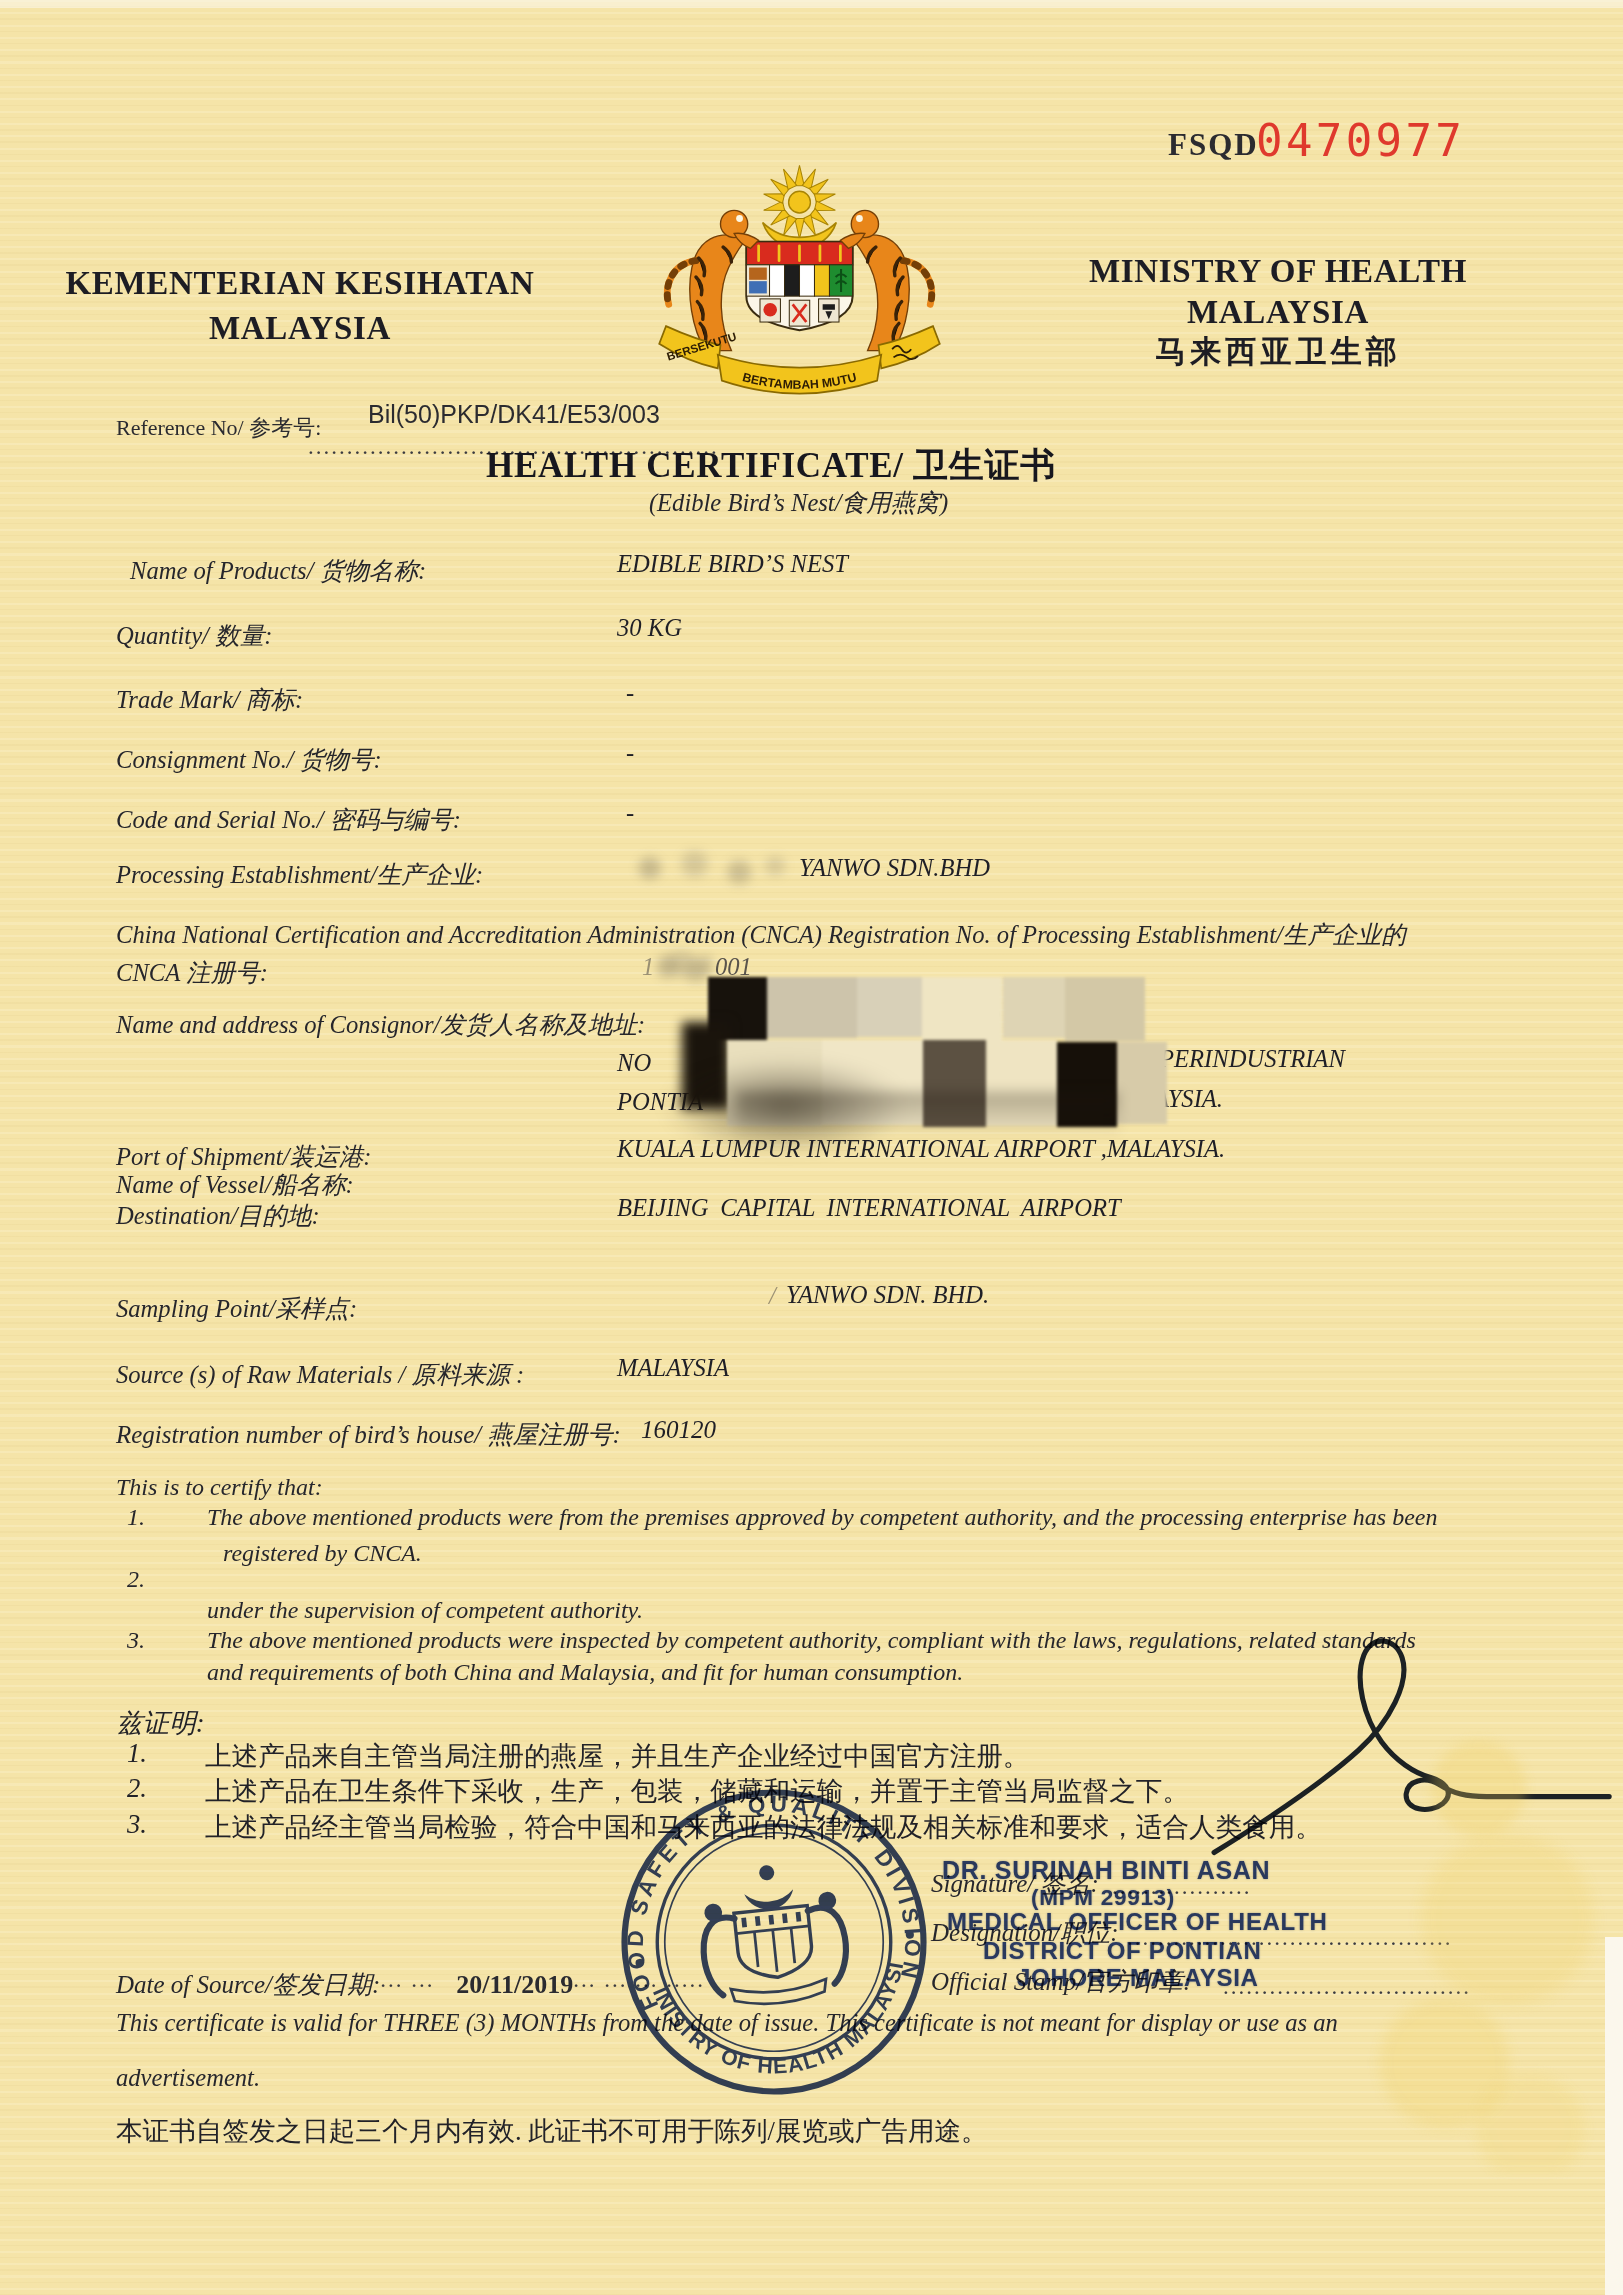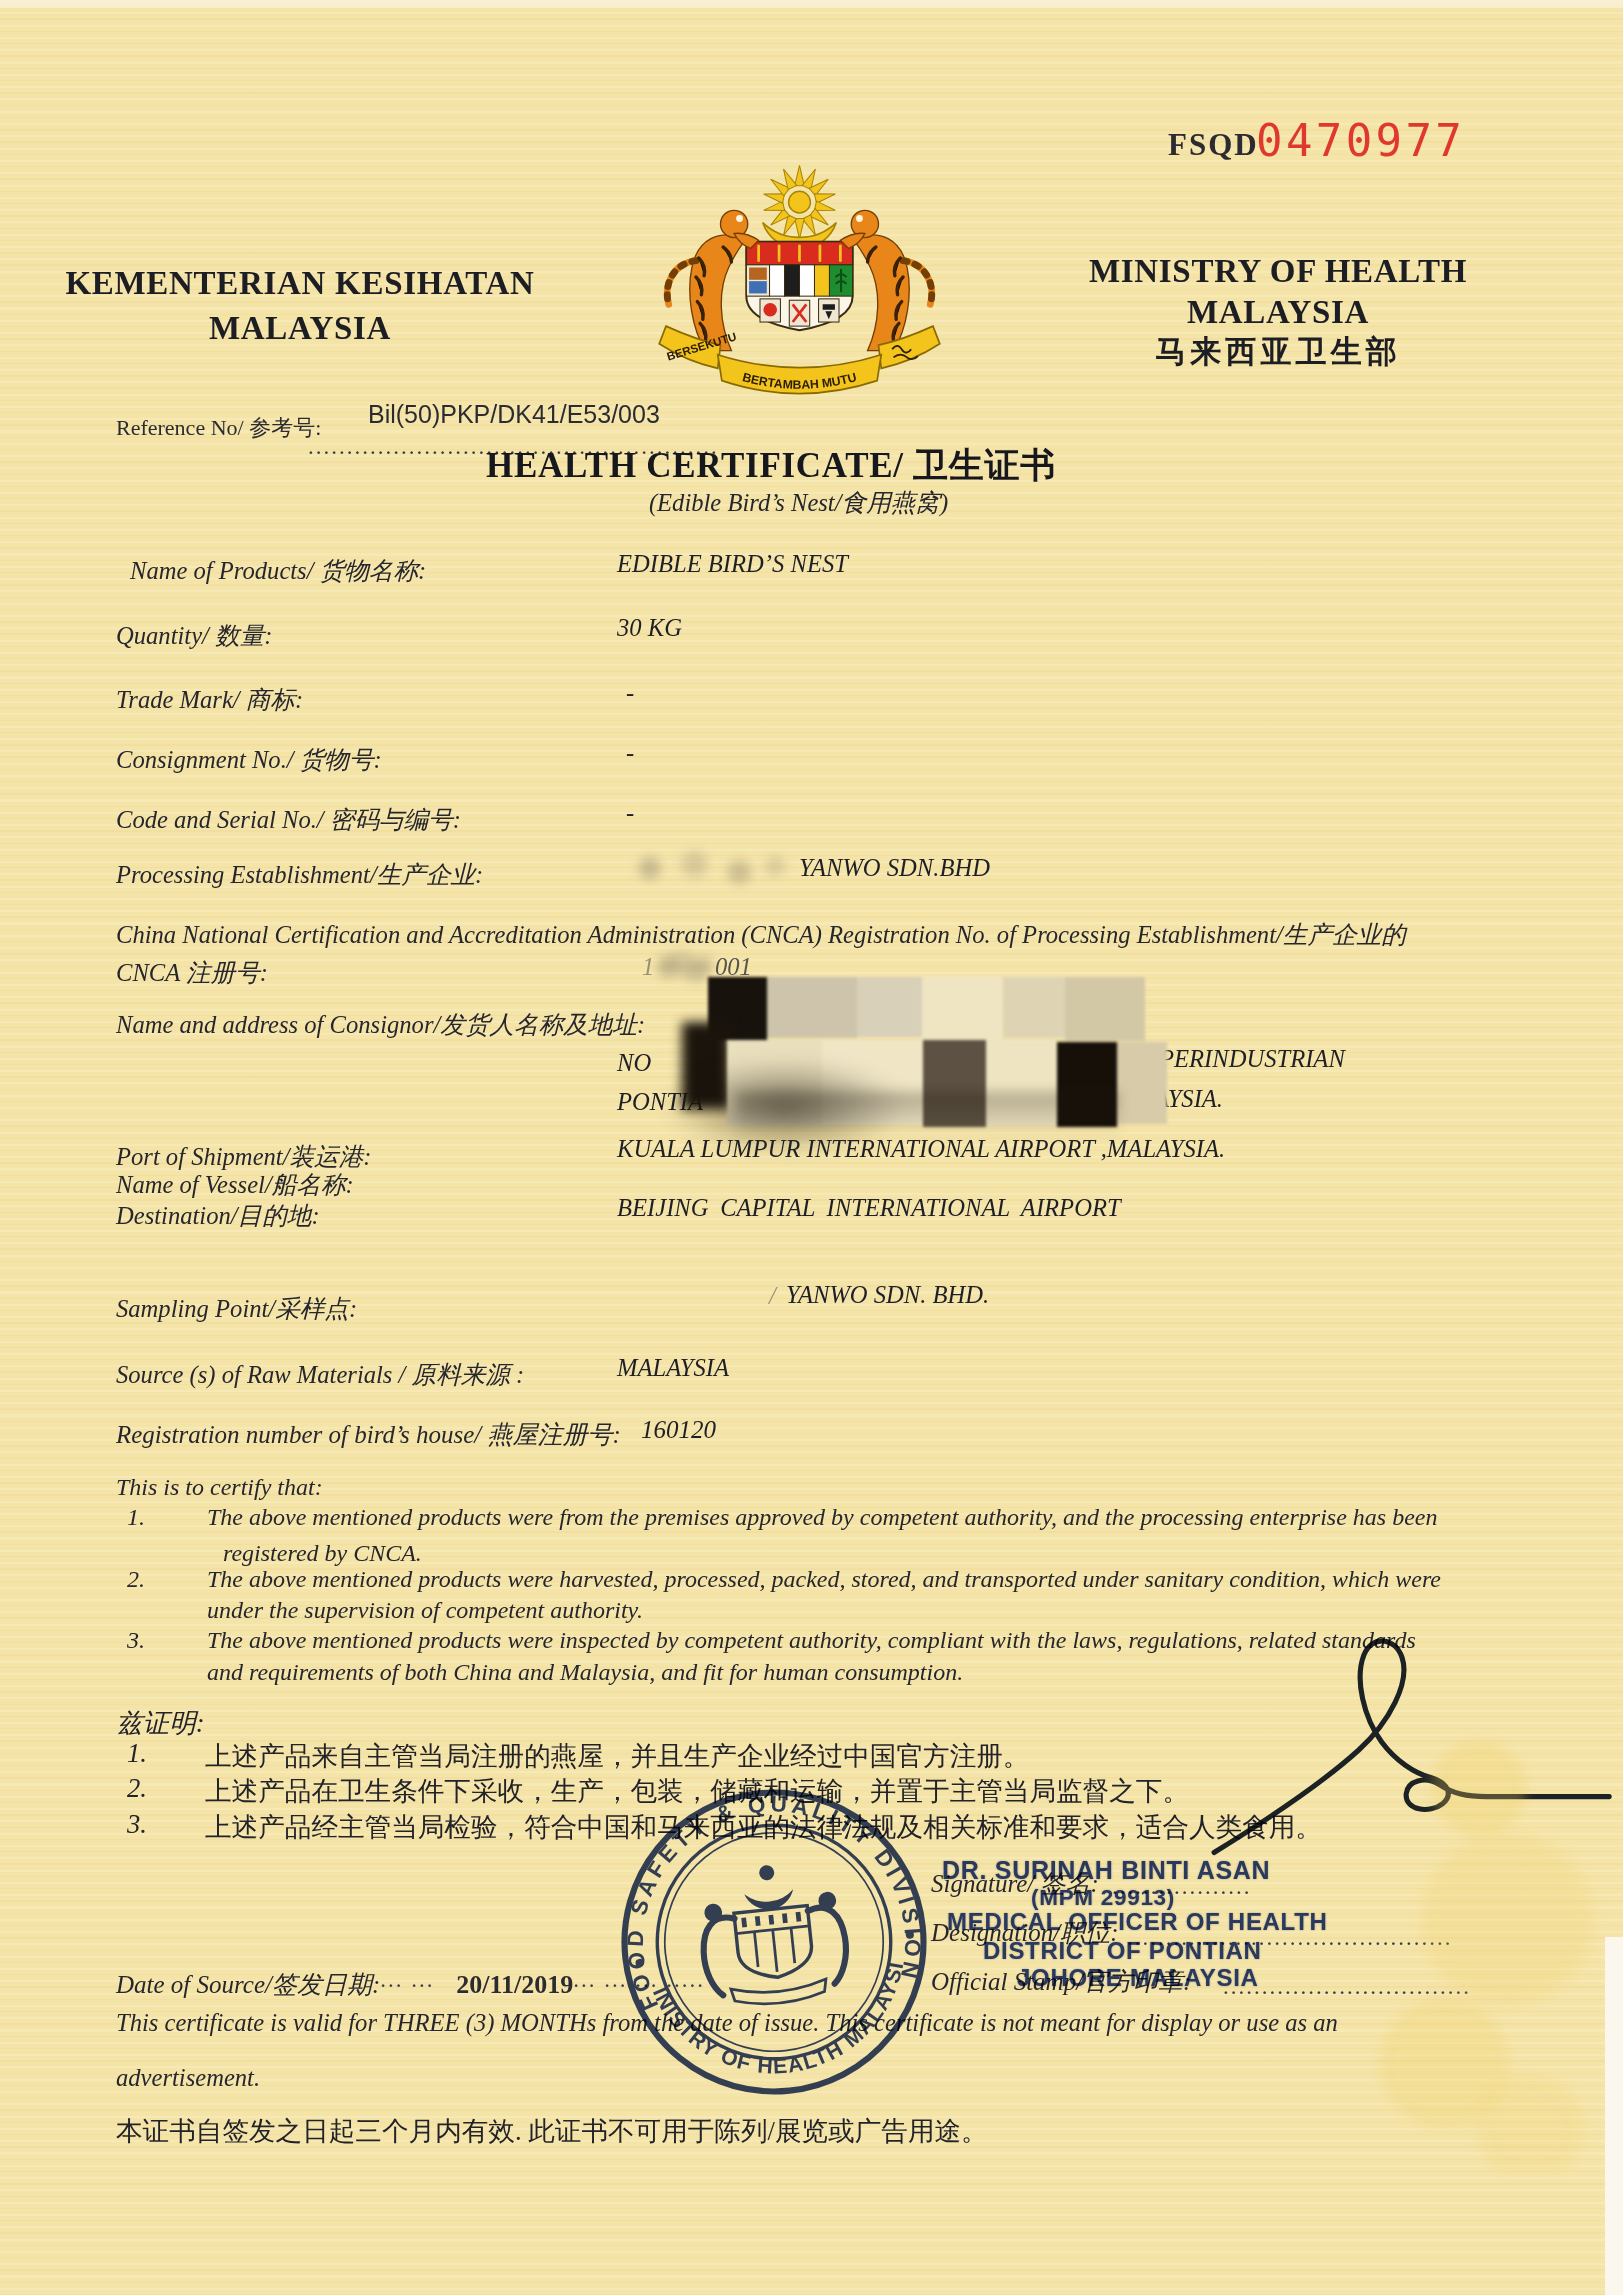--- a/index.html
+++ b/index.html
@@ -217,21 +217,20 @@
   <div class="abs val" style="left:617px;top:1354px;">MALAYSIA</div>
 
   <div class="abs lbl" style="left:116px;top:1418px;font-size:25px;">Registration number of bird’s house/ 燕屋注册号:</div>
   <div class="abs val" style="left:641px;top:1416px;font-size:25px;">160120</div>
 
   <div class="abs certline" style="left:116px;top:1474px;">This is to certify that:</div>
   <div class="abs certline" style="left:127px;top:1504px;">1.</div>
   <div class="abs certline" style="left:207px;top:1504px;">The above mentioned products were from the premises approved by competent authority, and the processing enterprise has been</div>
   <div class="abs certline" style="left:207px;top:1540px;margin-left:16px;">registered by CNCA.</div>
   <div class="abs certline" style="left:127px;top:1566px;">2.</div>
-  <div class="abs certline" style="left:207px;top:1566px;">The above mentioned products were harvested, processed, packed, stored, and transported under sanitary condition, which were</div>
   <div class="abs certline" style="left:207px;top:1597px;">under the supervision of competent authority.</div>
   <div class="abs certline" style="left:127px;top:1627px;">3.</div>
   <div class="abs certline" style="left:207px;top:1627px;">The above mentioned products were inspected by competent authority, compliant with the laws, regulations, related standards</div>
   <div class="abs certline" style="left:207px;top:1659px;">and requirements of both China and Malaysia, and fit for human consumption.</div>
 
   <div class="abs zhline" style="left:116px;top:1705px;font-style:italic;">兹证明:</div>
   <div class="abs zhline" style="left:127px;top:1738px;font-style:italic;">1.</div>
   <div class="abs zhline" style="left:205px;top:1738px;">上述产品来自主管当局注册的燕屋，并且生产企业经过中国官方注册。</div>
   <div class="abs zhline" style="left:127px;top:1773px;font-style:italic;">2.</div>
   <div class="abs zhline" style="left:205px;top:1773px;">上述产品在卫生条件下采收，生产，包装，储藏和运输，并置于主管当局监督之下。</div>

